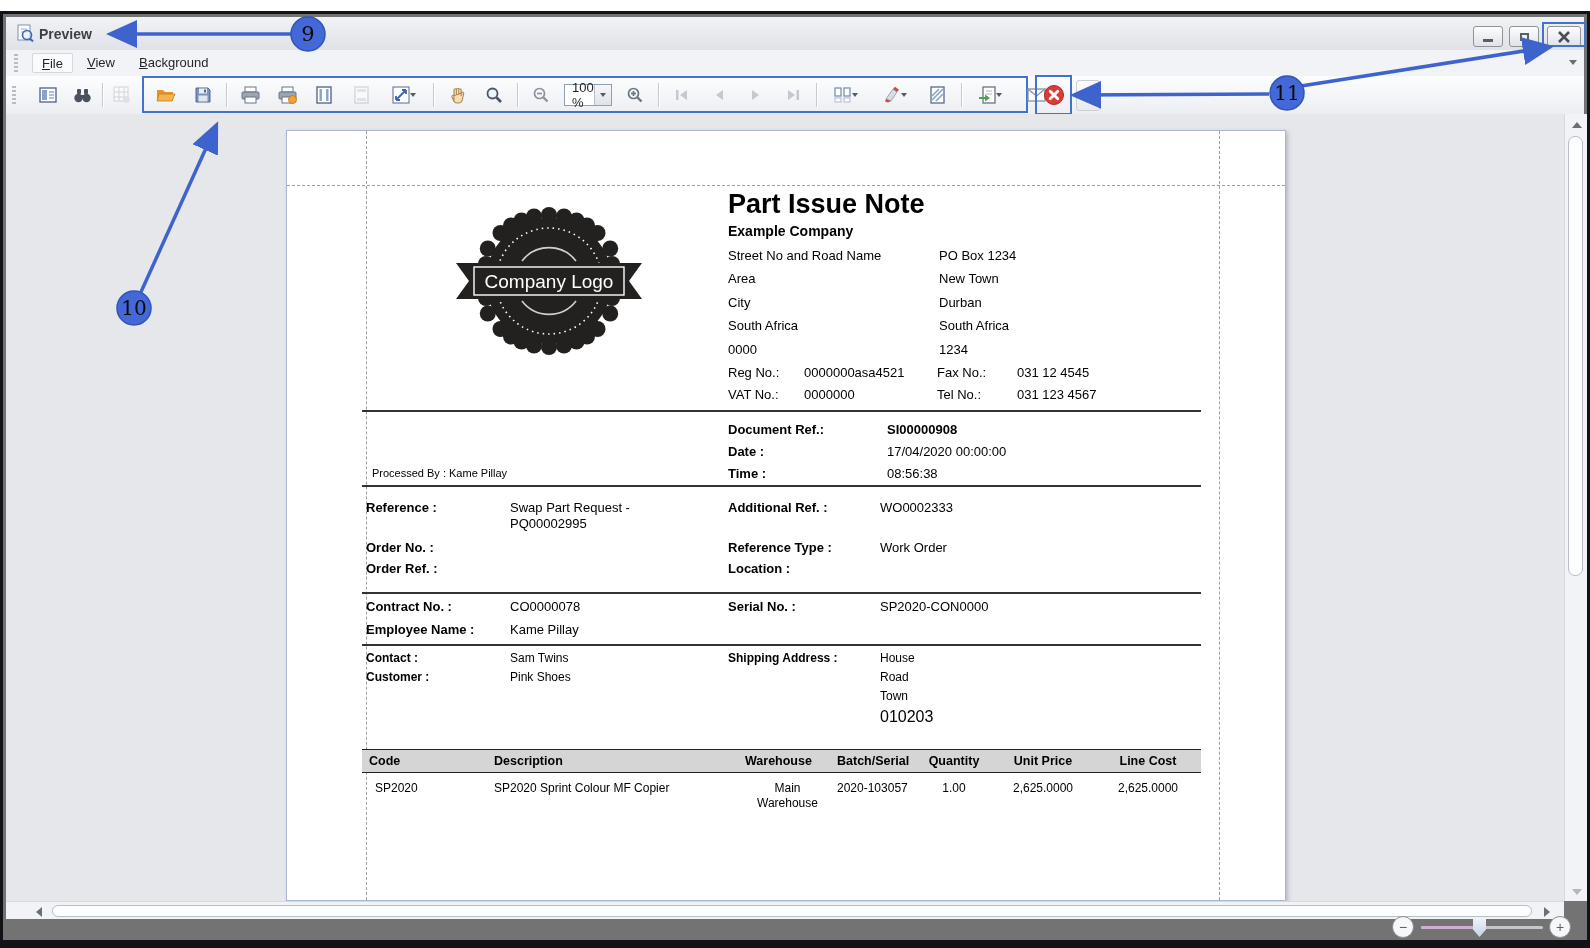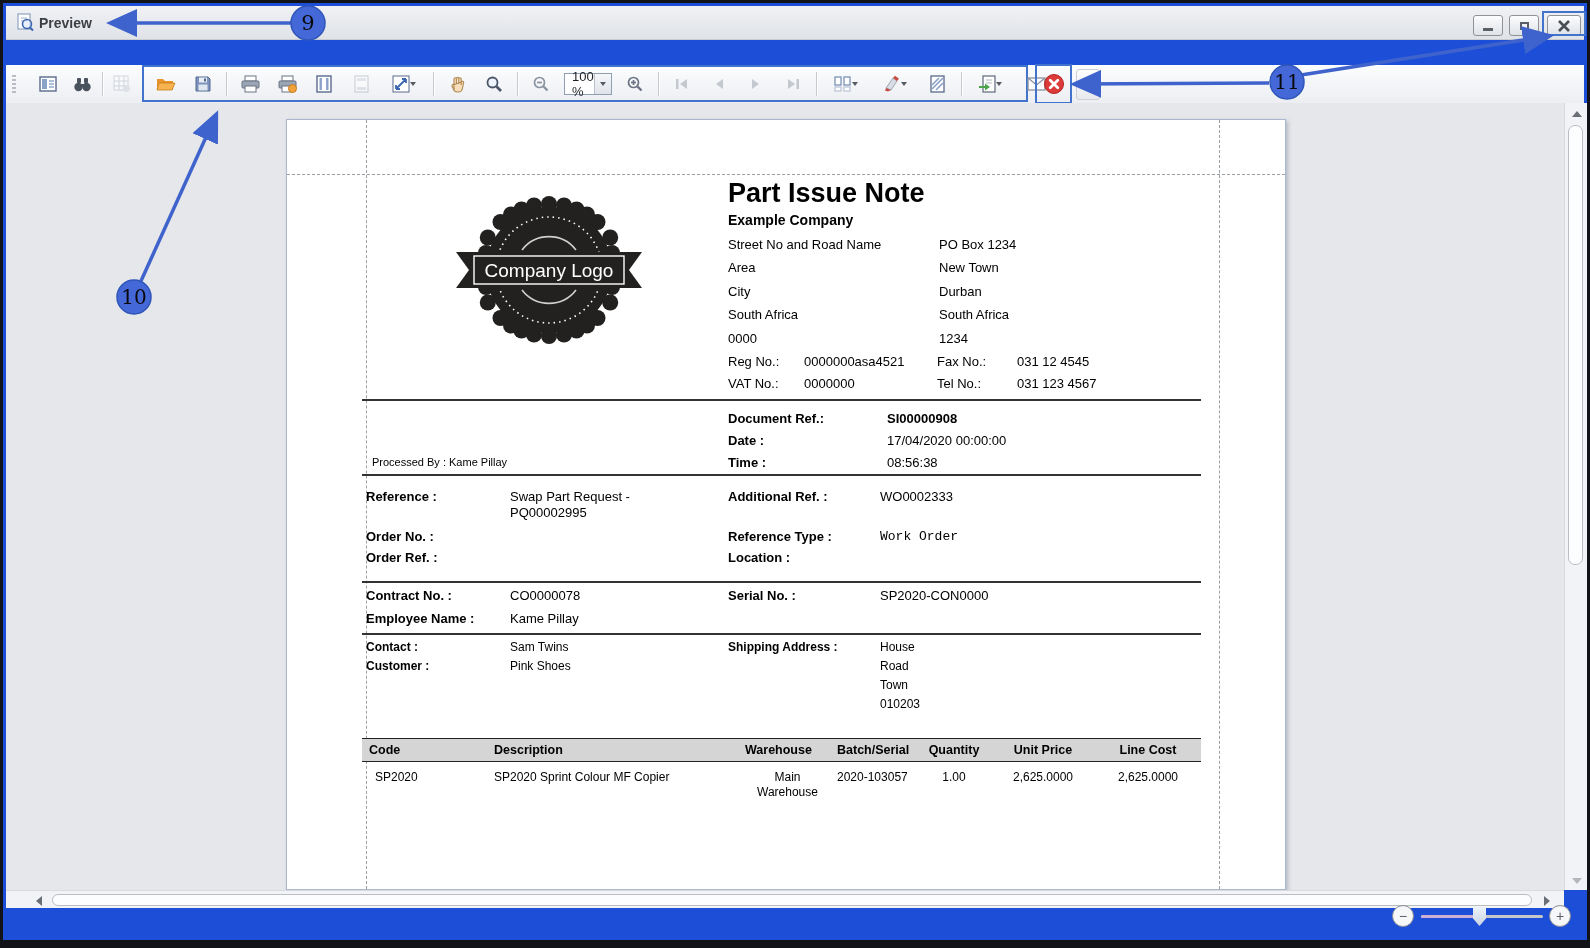--- a/index.html
+++ b/index.html
@@ -1,19 +1,19 @@
 <!DOCTYPE html>
 <html><head>
 <meta charset="utf-8">
 <style>
   html,body{margin:0;padding:0;width:1590px;height:948px;overflow:hidden;
     font-family:"Liberation Sans","DejaVu Sans",sans-serif;}
   .abs{position:absolute;}
   
-  #frame{position:absolute;inset:0;border:3px solid #111319;border-bottom-width:8px;background:#1d4ed8;box-sizing:border-box;}
+  #frame{position:absolute;inset:0;border:3px solid #111319;border-bottom-width:8px;background:#737373;box-sizing:border-box;margin-top:11px;}
   #titlebar{position:absolute;left:3px;top:3px;right:3px;height:33px;
     background:linear-gradient(#f1f2f5,#dfe2e7);border-bottom:1px solid #c9cbd0;}
   #title-text{position:absolute;left:33px;top:9px;font-size:14px;font-weight:bold;color:#3c3f44;}
   .winbtn{position:absolute;top:9px;width:30px;height:21px;border:1px solid #8f9297;border-radius:3px;
     background:linear-gradient(#fcfdfe,#dfe2e7);display:flex;align-items:center;justify-content:center;box-sizing:border-box;}
   #menubar{position:absolute;left:3px;top:36px;right:3px;height:26px;background:#f2f3f6;}
   .menu-item{position:absolute;top:3px;height:20px;padding:2px 9px;font-size:13px;color:#22262b;box-sizing:border-box;}
   .menu-item u{text-decoration:underline;}
   #toolbar{position:absolute;left:3px;top:62px;right:3px;height:38px;
     background:linear-gradient(#fcfdfe,#eceef2);border-bottom:1px solid #c2c5ca;}
@@ -76,20 +76,27 @@
     <span class="winbtn" style="left:1503px;">
       <span style="width:9px;height:8px;border:2px solid #5a5e66;box-sizing:border-box;"></span>
     </span>
     <span class="winbtn" style="left:1541px;width:34px;">
       <svg width="12" height="12">
           <path d="M1,1 L11,11 M11,1 L1,11" stroke="#4a4e55" stroke-width="2.6"></path>
         </svg>
     </span>
   </div>
 
+  <div id="menubar">
+    <span class="grip abs" style="left:8px;top:4px;"></span>
+    <span class="menu-item" style="left:26px;border:1px solid #d4d7db;background:#fafbfc;border-radius:2px;"><u>F</u><span>ile</span></span>
+    <span class="menu-item" style="left:72px;"><u>V</u><span>iew</span></span>
+    <span class="menu-item" style="left:124px;"><u>B</u><span>ackground</span></span>
+    <span class="abs" style="left:1563px;top:10px;width:0;height:0;border-left:4px solid transparent;border-right:4px solid transparent;border-top:5px solid #6a6e76;"></span>
+  </div>
 
   <div id="toolbar">
     <span class="grip abs" style="left:6px;top:10px;"></span>
 
     <span class="tbtn abs" style="left:28px;top:5px;">
       <svg width="18" height="18">
           <rect x="1" y="2" width="16" height="14" fill="#fff" stroke="#5a6b8c" stroke-width="1.4"></rect>
           <rect x="3" y="4" width="5" height="10" fill="#8aa2c8"></rect>
           <line x1="10" y1="6" x2="15" y2="6" stroke="#8aa2c8" stroke-width="1.4"></line>
           <line x1="10" y1="9" x2="15" y2="9" stroke="#8aa2c8" stroke-width="1.4"></line>
@@ -368,21 +375,21 @@
       <div class="docline" style="top:354px;"></div>
 
       <div class="dtxt dlbl" style="left:79px;top:369px;">Reference :</div>
       <div class="dtxt" style="left:223px;top:369px;text-align:right;">Swap Part Request -</div>
       <div class="dtxt" style="left:223px;top:385px;">PQ00002995</div>
       <div class="dtxt dlbl" style="left:441px;top:369px;">Additional Ref. :</div>
       <div class="dtxt" style="left:593px;top:369px;">WO0002333</div>
       <div class="dtxt dlbl" style="left:79px;top:409px;">Order No. :</div>
       <div class="dtxt" style="left:223px;top:409px;"></div>
       <div class="dtxt dlbl" style="left:441px;top:409px;">Reference Type :</div>
-      <div class="dtxt" style="left:593px;top:409px;font-family:Liberation Mono, monospace;">Work Order</div>
+      <div class="dtxt" style="left:593px;top:409px;">Work Order</div>
       <div class="dtxt dlbl" style="left:79px;top:430px;">Order Ref. :</div>
       <div class="dtxt" style="left:223px;top:430px;"></div>
       <div class="dtxt dlbl" style="left:441px;top:430px;">Location :</div>
       <div class="dtxt" style="left:593px;top:430px;"></div>
 
       <div class="docline" style="top:461px;"></div>
 
       <div class="dtxt dlbl" style="left:79px;top:468px;">Contract No. :</div>
       <div class="dtxt" style="left:223px;top:468px;">CO0000078</div>
       <div class="dtxt dlbl" style="left:441px;top:468px;">Serial No. :</div>
@@ -393,21 +400,21 @@
       <div class="docline" style="top:513px;"></div>
 
       <div class="dtxt dlbl" style="left:79px;top:520px;font-size:12px;">Contact :</div>
       <div class="dtxt" style="left:223px;top:520px;font-size:12px;">Sam Twins</div>
       <div class="dtxt dlbl" style="left:79px;top:539px;font-size:12px;">Customer :</div>
       <div class="dtxt" style="left:223px;top:539px;font-size:12px;">Pink Shoes</div>
       <div class="dtxt dlbl" style="left:441px;top:520px;font-size:12px;">Shipping Address :</div>
       <div class="dtxt" style="left:593px;top:520px;font-size:12px;">House</div>
       <div class="dtxt" style="left:593px;top:539px;font-size:12px;">Road</div>
       <div class="dtxt" style="left:593px;top:558px;font-size:12px;">Town</div>
-      <div class="dtxt" style="left:593px;top:577px;font-size:12px;">010203</div>
+      <div class="dtxt" style="left:593px;top:577px;font-size:16px;">010203</div>
 
       <div id="thead-band"></div>
       <div class="dtxt dlbl" style="left:82px;top:623px;font-size:12.5px;">Code</div>
       <div class="dtxt dlbl" style="left:207px;top:623px;font-size:12.5px;">Description</div>
       <div class="dtxt dlbl" style="left:458px;top:623px;font-size:12.5px;">Warehouse</div>
       <div class="dtxt dlbl" style="left:550px;top:623px;font-size:12.5px;">Batch/Serial</div>
       <div class="dtxt dlbl rnum" style="left:627px;top:623px;width:80px;font-size:12.5px;">Quantity</div>
       <div class="dtxt dlbl rnum" style="left:711px;top:623px;width:90px;font-size:12.5px;">Unit Price</div>
       <div class="dtxt dlbl rnum" style="left:816px;top:623px;width:90px;font-size:12.5px;">Line Cost</div>
 

